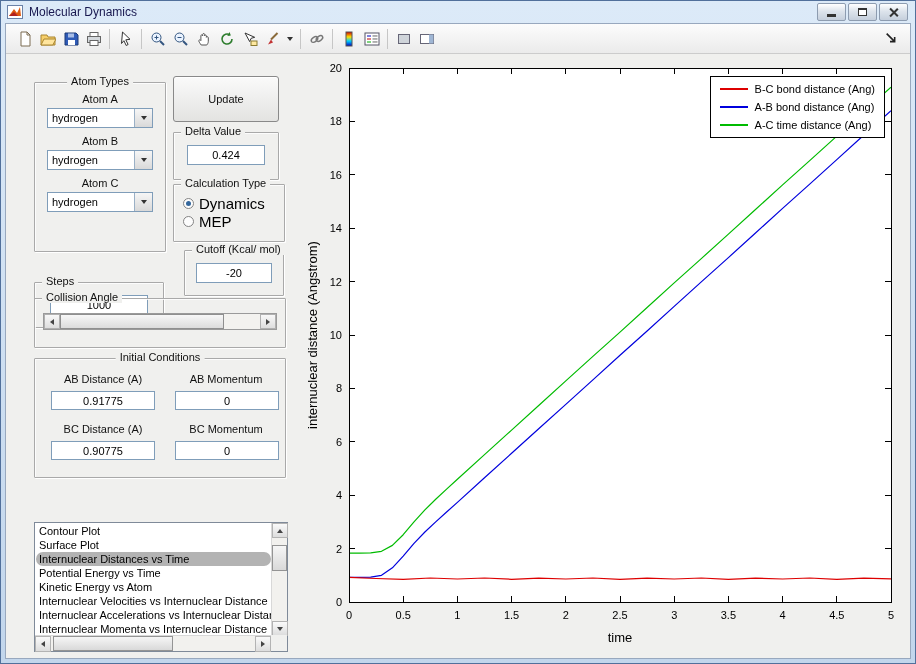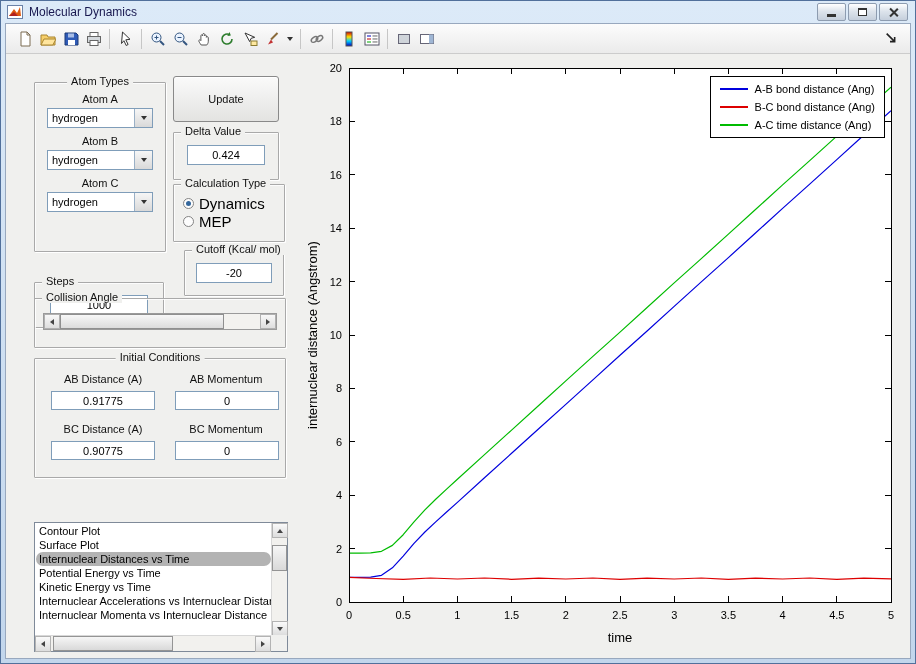--- a/index.html
+++ b/index.html
@@ -342,21 +342,22 @@
         <input class="edit" style="left: 16px; top: 82px; width: 104px; height: 19px;" value="0.90775">
         <input class="edit" style="left: 140px; top: 82px; width: 104px; height: 19px;" value="0">
       </div>
 
       <div class="listbox" style="left:28px;top:436px;width:254px;height:130px;">
         <div class="lb-items">
             <div class="lb-item">Contour Plot</div>
             <div class="lb-item">Surface Plot</div>
             <div class="lb-item selected">Internuclear Distances vs Time</div>
             <div class="lb-item">Potential Energy vs Time</div>
-            <div class="lb-item">Kinetic Energy vs Time</div>
+            <div class="lb-item">Kinetic Energy vs Atom</div>
+            <div class="lb-item">Internuclear Velocities vs Internuclear Distance</div>
             <div class="lb-item">Internuclear Accelerations vs Internuclear Distance</div>
             <div class="lb-item">Internuclear Momenta vs Internuclear Distance</div>
           </div>
         <div class="sb sb-v">
           <div class="sb-btn" style="top:0;left:0;">
               <span class="arr arr-up"></span>
             </div>
           <div class="sb-thumb" style="left:0;right:0;top:22px;height:26px;"></div>
           <div class="sb-btn" style="bottom:0;left:0;">
               <span class="arr arr-down"></span>
@@ -452,26 +453,26 @@
             <text x="39" y="69.39999999999998" text-anchor="end" class="tick">18</text>
             <line x1="46" y1="12" x2="52" y2="12" stroke="#000" shape-rendering="crispEdges"></line>
             <line x1="588" y1="12" x2="582" y2="12" stroke="#000" shape-rendering="crispEdges"></line>
             <text x="39" y="16" text-anchor="end" class="tick">20</text>
             <rect x="46" y="12" width="542" height="534" fill="none" stroke="#000" shape-rendering="crispEdges"></rect>
             <text x="317" y="586" text-anchor="middle" class="axis-label">time</text>
             <text x="14" y="279" text-anchor="middle" class="axis-label" transform="rotate(-90 14 279)">internuclear distance (Angstrom)</text>
           </svg>
         <div class="legend">
             <div class="legend-row">
+              <span class="legend-line" style="background: rgb(221, 0, 0);"></span>
+              <span class="legend-text">B-C bond distance (Ang)</span>
+            </div>
+            <div class="legend-row">
               <span class="legend-line" style="background: rgb(0, 0, 221);"></span>
               <span class="legend-text">A-B bond distance (Ang)</span>
-            </div>
-            <div class="legend-row">
-              <span class="legend-line" style="background: rgb(221, 0, 0);"></span>
-              <span class="legend-text">B-C bond distance (Ang)</span>
             </div>
             <div class="legend-row">
               <span class="legend-line" style="background: rgb(0, 187, 0);"></span>
               <span class="legend-text">A-C time distance (Ang)</span>
             </div>
           </div>
       </div>
 
     </div>
   </div>

